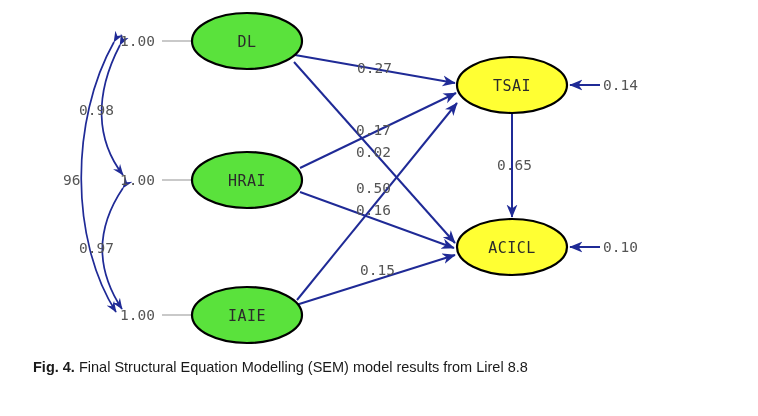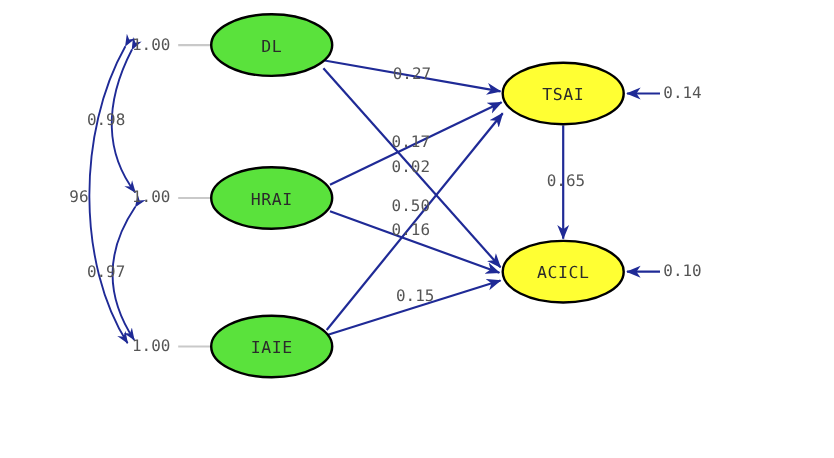--- a/index.html
+++ b/index.html
@@ -180,14 +180,18 @@
       </g>
 
       <g>
         <ellipse class="node-ellipse node-endogenous" cx="512" cy="247" rx="55" ry="28"></ellipse>
         <text class="node-label" x="512" y="248">ACICL</text>
       </g>
 
     </svg>
   </div>
 
+  <div id="caption">
+    <span class="caption-num">Fig. 4.</span>
+    <span>Final Structural Equation Modelling (SEM) model results from Lirel 8.8</span>
+  </div>
 
 </div>
 
 </body></html>

